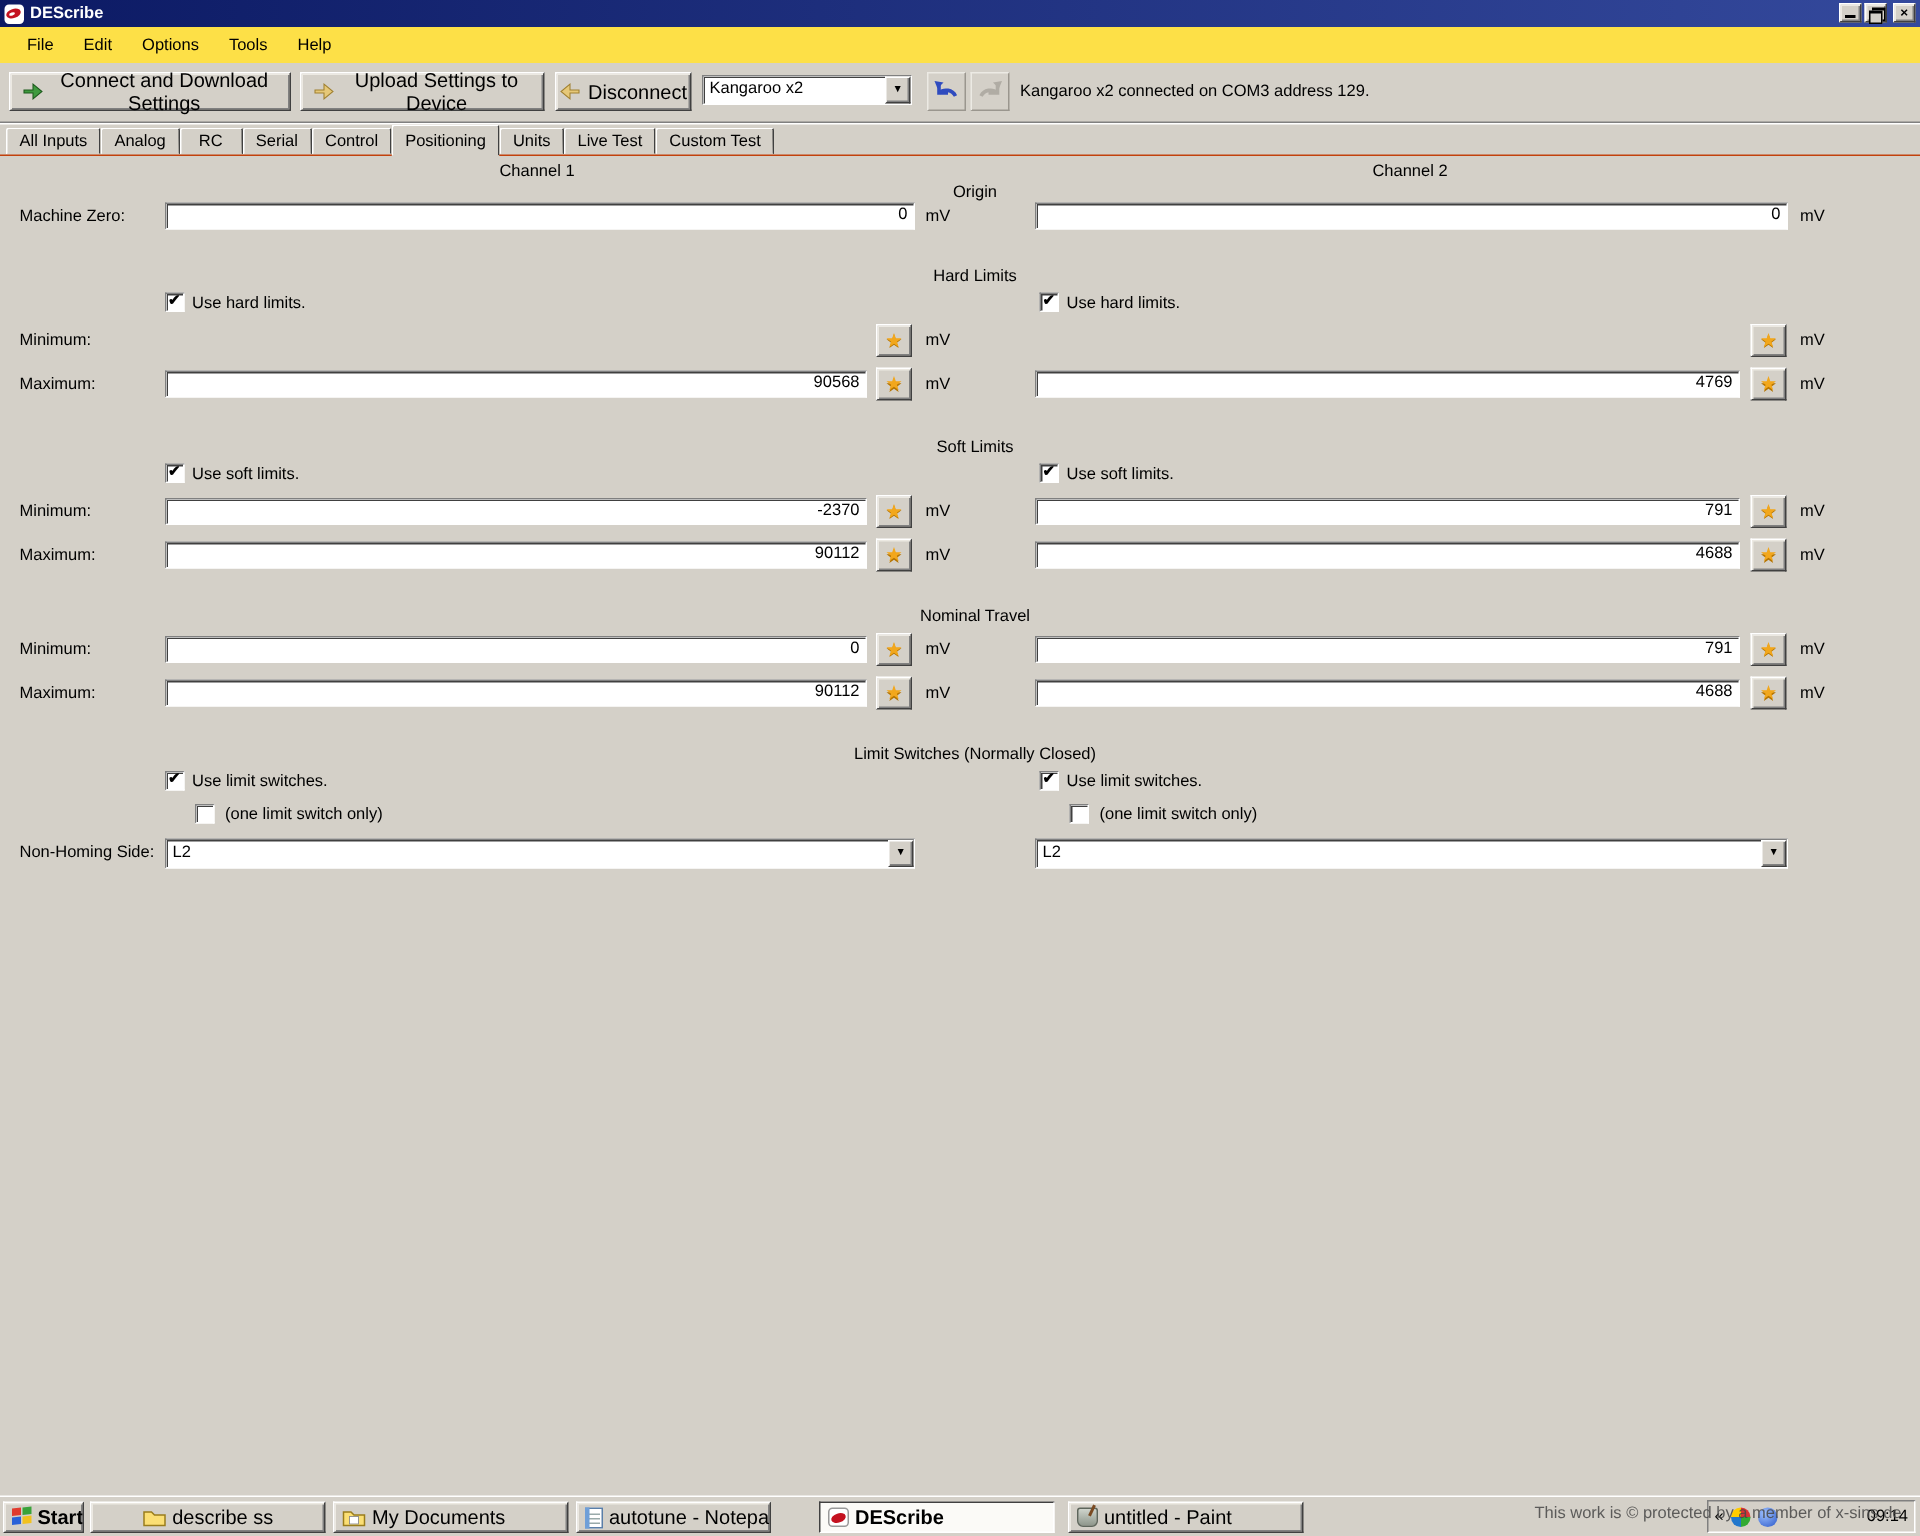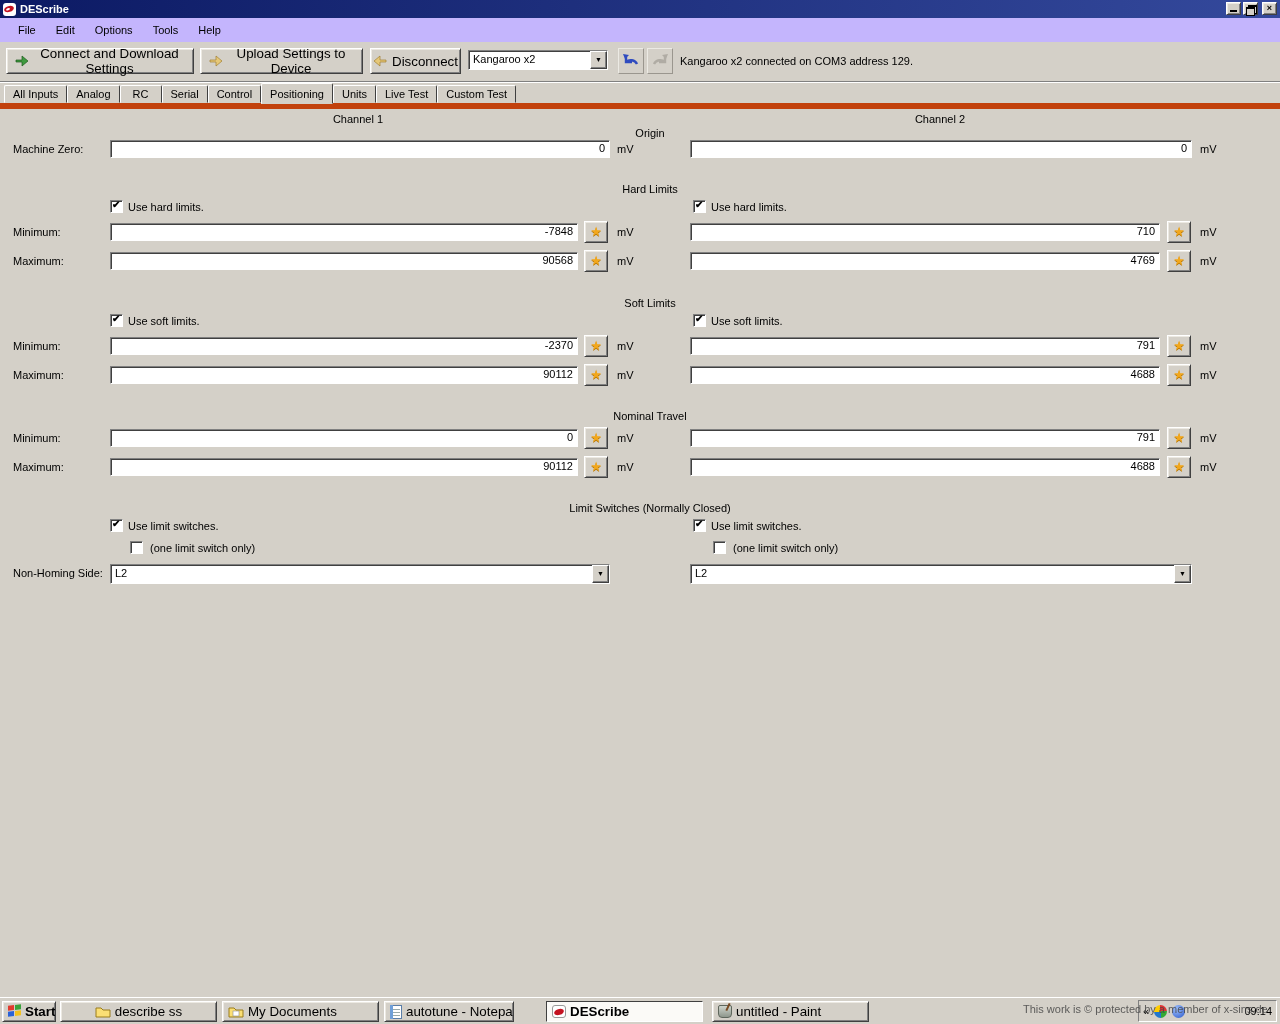--- a/index.html
+++ b/index.html
@@ -21,42 +21,42 @@
   .tb-btn { width:15px; height:13px; background:#d4d0c8; border:1px solid; border-color:#fff #404040 #404040 #fff;
             box-shadow: inset 1px 1px 0 #ece9e2, inset -1px -1px 0 #808080; position:relative;
             font-size:9px; line-height:11px; text-align:center; font-weight:bold; }
   .tb-btn.close-btn { margin-left:2px; }
   .min-glyph { position:absolute; left:3px; bottom:2px; width:7px; height:2px; background:#000; }
   .restore-glyph { position:absolute; left:2px; top:2px; width:9px; height:8px; }
   .restore-glyph::before { content:""; position:absolute; left:2px; top:0; width:7px; height:6px; border:1px solid #000; border-top-width:2px; }
   .restore-glyph::after  { content:""; position:absolute; left:0; top:2px; width:7px; height:6px; border:1px solid #000; border-top-width:2px; background:#d4d0c8; }
 
   
-  .menubar { position:absolute; left:0; top:18px; width:1280px; height:24px; background:#c4b5fd; display:flex; align-items:center; padding-left:8px; }
+  .menubar { position:absolute; left:0; top:18px; width:1280px; height:24px; background:#fde047; display:flex; align-items:center; padding-left:8px; }
   .menu-item { padding:3px 10px; }
 
   
   .toolbar { position:absolute; left:0; top:42px; width:1280px; height:40px; background:#d4d0c8;
              border-bottom:1px solid #808080; box-shadow:0 1px 0 #fff; }
   .tbtn { position:absolute; top:6px; height:26px; display:flex; align-items:center; justify-content:center; gap:5px; padding:0 8px; }
   .tbtn svg { flex:0 0 auto; }
   .tool-combo { position:absolute; left:468px; top:8px; width:140px; height:22px; }
   .flat-btn { position:absolute; top:6px; width:26px; height:26px; background:#d4d0c8;
               border:1px solid; border-color:#eceae4 #9a968e #9a968e #eceae4; display:flex; align-items:center; justify-content:center; }
   .tool-status { position:absolute; left:680px; top:13px; }
 
   
   .tabstrip { position:absolute; left:0; top:82px; width:1280px; height:21px; display:flex; align-items:flex-end; padding-left:4px; }
   .tab { height:18px; line-height:17px; padding:0 8px; background:#d4d0c8; text-align:center;
          border:1px solid; border-color:#fff #404040 #d4d0c8 #fff; border-top-left-radius:2px; border-top-right-radius:2px; position:relative; }
   .tab.active { height:21px; line-height:20px; margin-bottom:-1px; z-index:3; border-bottom:1px solid #d4d0c8; }
   .tab.rc { min-width:42px; }
 
   
-  .panel { position:absolute; left:0; top:103px; width:1280px; height:894px; background:#d4d0c8; border-top:6px solid #c2410c; }
+  .panel { position:absolute; left:0; top:103px; width:1280px; height:894px; background:#d4d0c8; border-top:1px solid #c2410c; }
   .hdr { position:absolute; width:400px; text-align:center; }
   .flabel { position:absolute; left:13px; }
   .tbox { position:absolute; height:18px; background:#fff; border:1px solid; border-color:#808080 #fff #fff #808080;
           box-shadow: inset 1px 1px 0 #404040; line-height:15px; text-align:right; padding:0 4px; }
   .unit { position:absolute; }
   .star { position:absolute; width:24px; height:22px; background:#d4d0c8; border:1px solid; border-color:#fff #404040 #404040 #fff;
           box-shadow: inset 1px 1px 0 #ece9e2, inset -1px -1px 0 #808080;
           text-align:center; line-height:20px; font-size:13px; color:#f2a71c; text-shadow:0 1px 0 #b57400; }
   .cb { position:absolute; width:13px; height:13px; background:#fff; border:1px solid; border-color:#808080 #fff #fff #808080;
         box-shadow: inset 1px 1px 0 #404040; }
@@ -189,24 +189,22 @@
   <div class="tbox" style="left:690px;top:31px;width:502px;">0</div>
   <span class="unit" style="left:1200px;top:34px;">mV</span>
 
   <div class="hdr" style="left:450px;top:74px;">Hard Limits</div>
   <span class="cb checked" style="left:110px;top:91px;"></span>
   <span class="cb-label" style="left:128px;top:92px;">Use hard limits.</span>
   <span class="cb checked" style="left:693px;top:91px;"></span>
   <span class="cb-label" style="left:711px;top:92px;">Use hard limits.</span>
 
   <span class="flabel" style="top:117px;">Minimum:</span>
-  <div class="tbox" style="left:110px;top:114px;width:468px;">-7848</div>
   <span class="star" style="left:584px;top:112px;">★</span>
   <span class="unit" style="left:617px;top:117px;">mV</span>
-  <div class="tbox" style="left:690px;top:114px;width:470px;">710</div>
   <span class="star" style="left:1167px;top:112px;">★</span>
   <span class="unit" style="left:1200px;top:117px;">mV</span>
 
   <span class="flabel" style="top:146px;">Maximum:</span>
   <div class="tbox" style="left:110px;top:143px;width:468px;">90568</div>
   <span class="star" style="left:584px;top:141px;">★</span>
   <span class="unit" style="left:617px;top:146px;">mV</span>
   <div class="tbox" style="left:690px;top:143px;width:470px;">4769</div>
   <span class="star" style="left:1167px;top:141px;">★</span>
   <span class="unit" style="left:1200px;top:146px;">mV</span>

